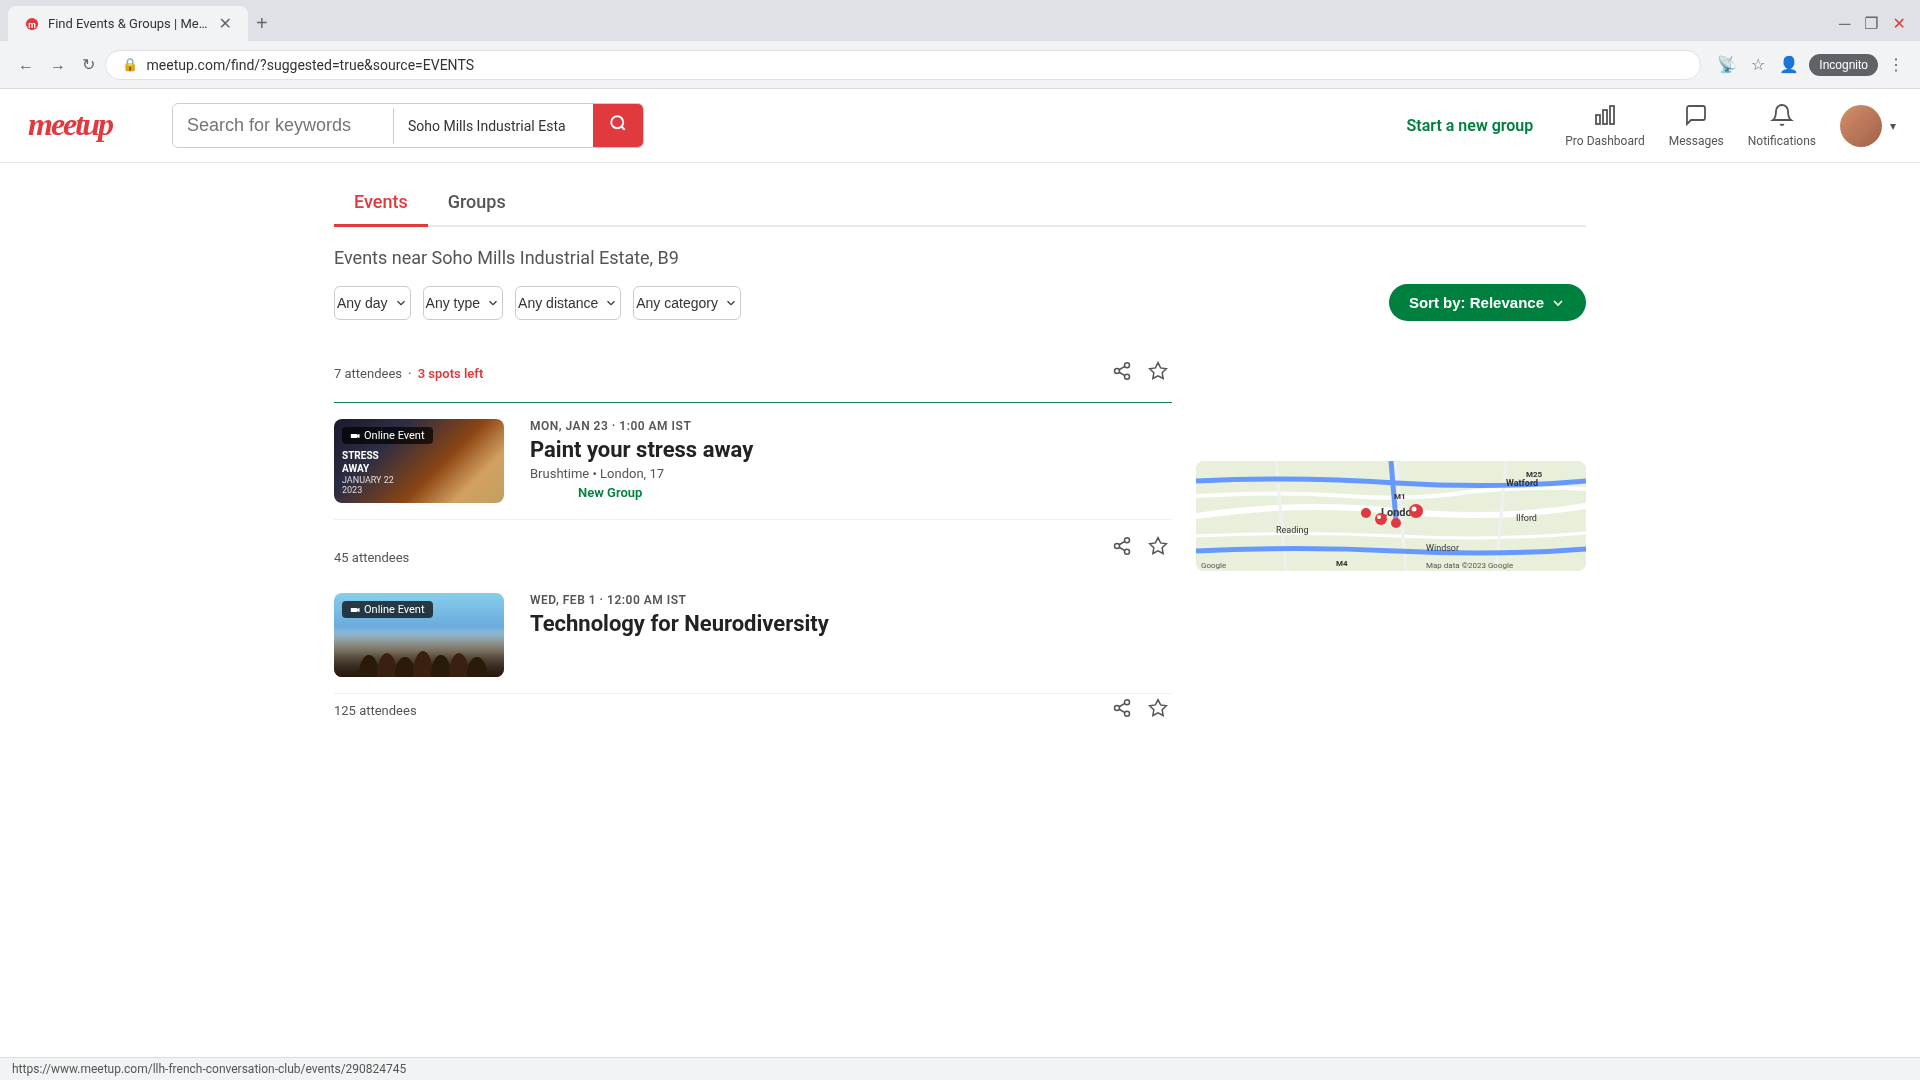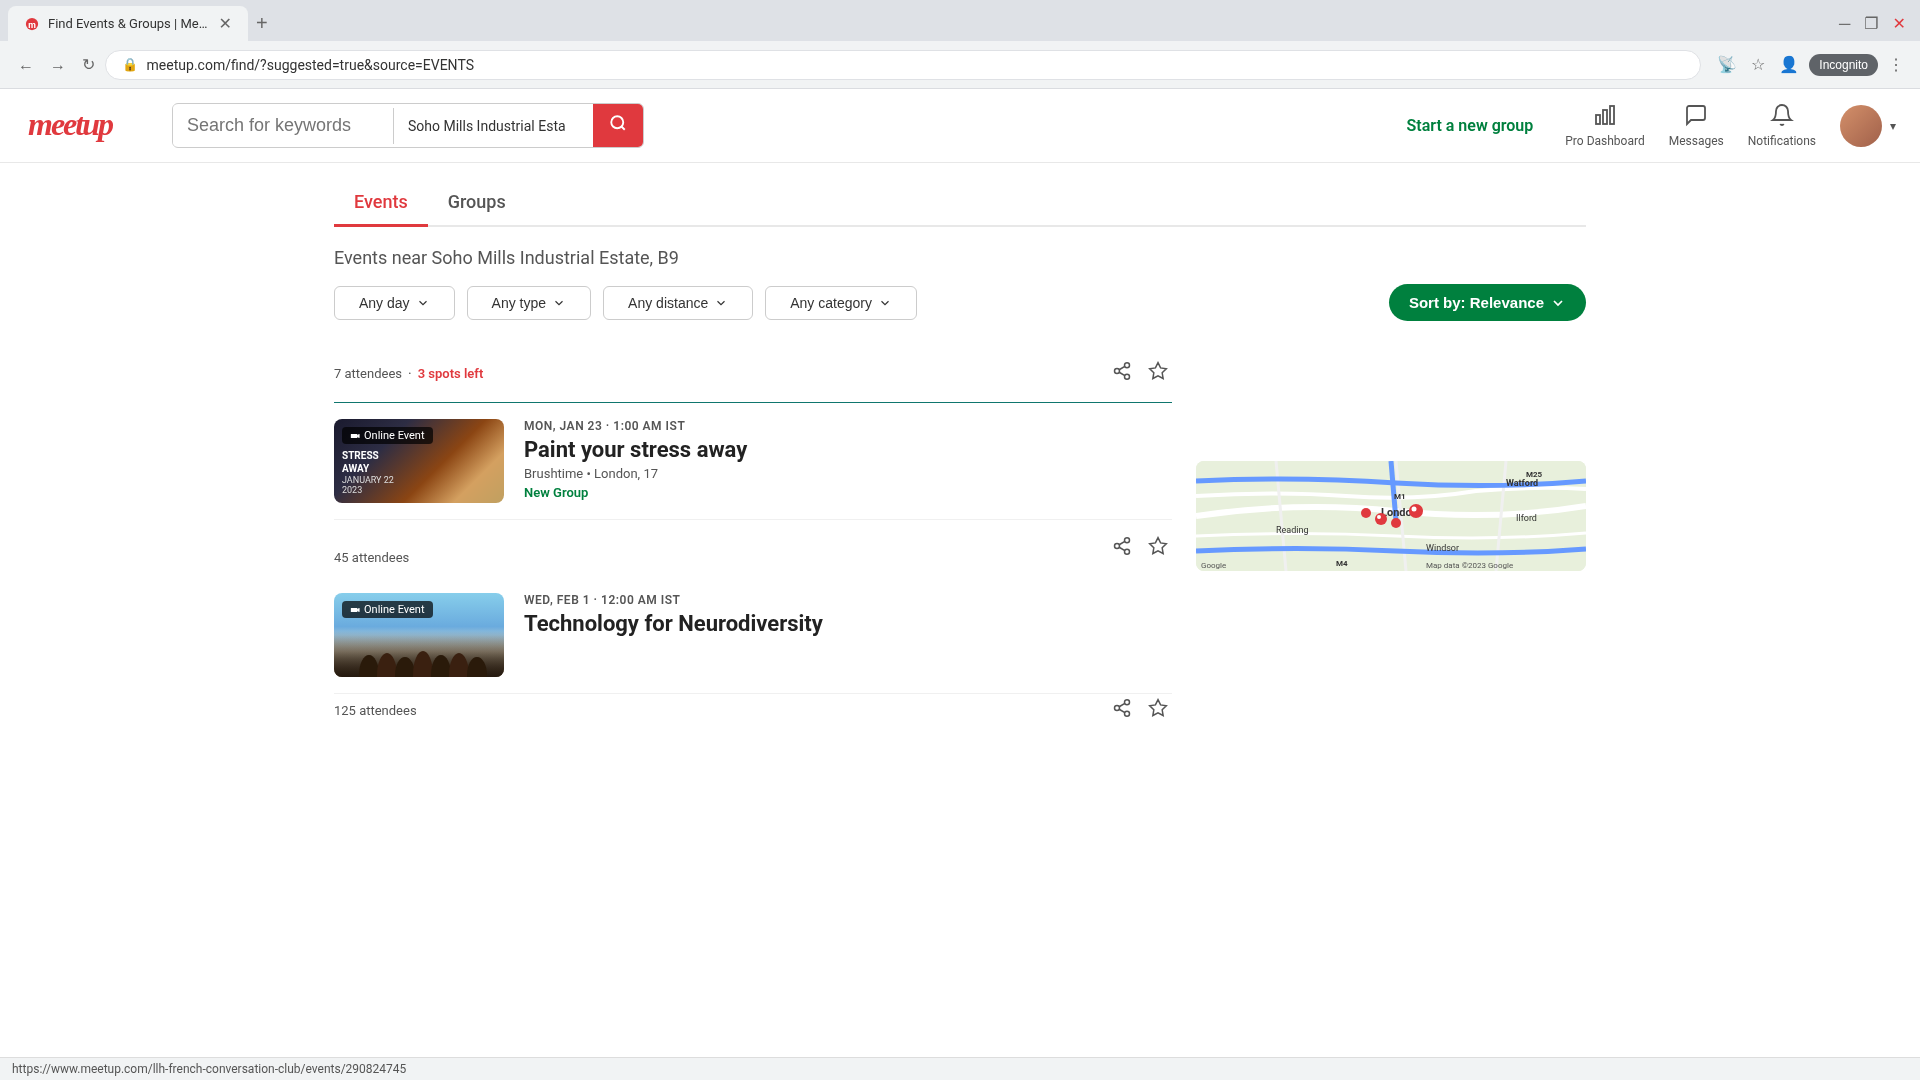--- a/index.html
+++ b/index.html
@@ -44,38 +44,38 @@
     
     .tabs { display: flex; gap: 0; border-bottom: 2px solid #e8e8e8; margin-top: 16px; }
     .tab { padding: 12px 20px; font-size: 18px; font-weight: 500; color: #555; cursor: pointer; border-bottom: 3px solid transparent; margin-bottom: -2px; }
     .tab.active { color: #e0393e; border-bottom: 3px solid #e0393e; }
 
     
     .page-subtitle { font-size: 18px; color: #555; margin: 20px 0 16px; }
 
     
     .filters { display: flex; gap: 12px; flex-wrap: wrap; margin-bottom: 20px; align-items: center; }
-    .filter-btn { display: flex; align-items: center; gap: 6px; border: 1.5px solid #ccc; border-radius: 6px; padding: 8px 24px; font-size: 14px; background: #fff; cursor: pointer; color: #333; }
+    .filter-btn { display: flex; align-items: center; gap: 6px; border: 1.5px solid #ccc; border-radius: 6px; padding: 8px 2px; font-size: 14px; background: #fff; cursor: pointer; color: #333; }
     .filter-btn svg { width: 14px; height: 14px; }
     .sort-btn { display: flex; align-items: center; gap: 6px; border: none; border-radius: 24px; padding: 10px 20px; font-size: 15px; background: #00803e; color: #fff; cursor: pointer; font-weight: 600; margin-left: auto; }
 
     
     .content-layout { display: flex; gap: 24px; }
     .events-list { flex: 1; min-width: 0; }
     .map-sidebar { width: 390px; flex-shrink: 0; }
 
     
     .event-card { display: flex; gap: 0; margin-bottom: 0; padding: 16px 0; border-bottom: 1px solid #f0f0f0; }
     .event-image { width: 170px; height: 84px; border-radius: 8px; overflow: hidden; flex-shrink: 0; position: relative; background: #333; }
     .online-badge { position: absolute; top: 8px; left: 8px; background: rgba(0,0,0,0.7); color: #fff; font-size: 11px; padding: 2px 8px; border-radius: 4px; display: flex; align-items: center; gap: 4px; }
-    .event-details { flex: 1; padding: 0 20px; }
+    .event-details { flex: 1; padding: 0 26px; }
     .event-date { font-size: 12px; color: #555; font-weight: 600; letter-spacing: 0.5px; margin-bottom: 4px; text-transform: uppercase; }
     .event-title { font-size: 22px; font-weight: 700; color: #222; margin-bottom: 4px; }
     .event-location { font-size: 13px; color: #555; margin-bottom: 4px; }
-    .event-group { font-size: 13px; color: #00803e; font-weight: 600; cursor: pointer; }
+    .event-group { font-size: 13px; color: #00803e; font-weight: 600; cursor: pointer; margin-left: 48px; }
     .event-footer { display: flex; align-items: flex-end; gap: 0; margin-top: 12px; padding-top: 8px; }
     .attendees { font-size: 13px; color: #555; }
     .spots-left { font-size: 13px; color: #e0393e; font-weight: 600; }
     .event-actions { display: flex; gap: 8px; margin-left: auto; }
     .action-btn { background: none; border: none; cursor: pointer; color: #555; font-size: 20px; padding: 4px; }
 
     
     .map-container { border-radius: 8px; overflow: hidden; height: 110px; background: #e8f0e0; position: relative; margin-top: 0; }
 
     

